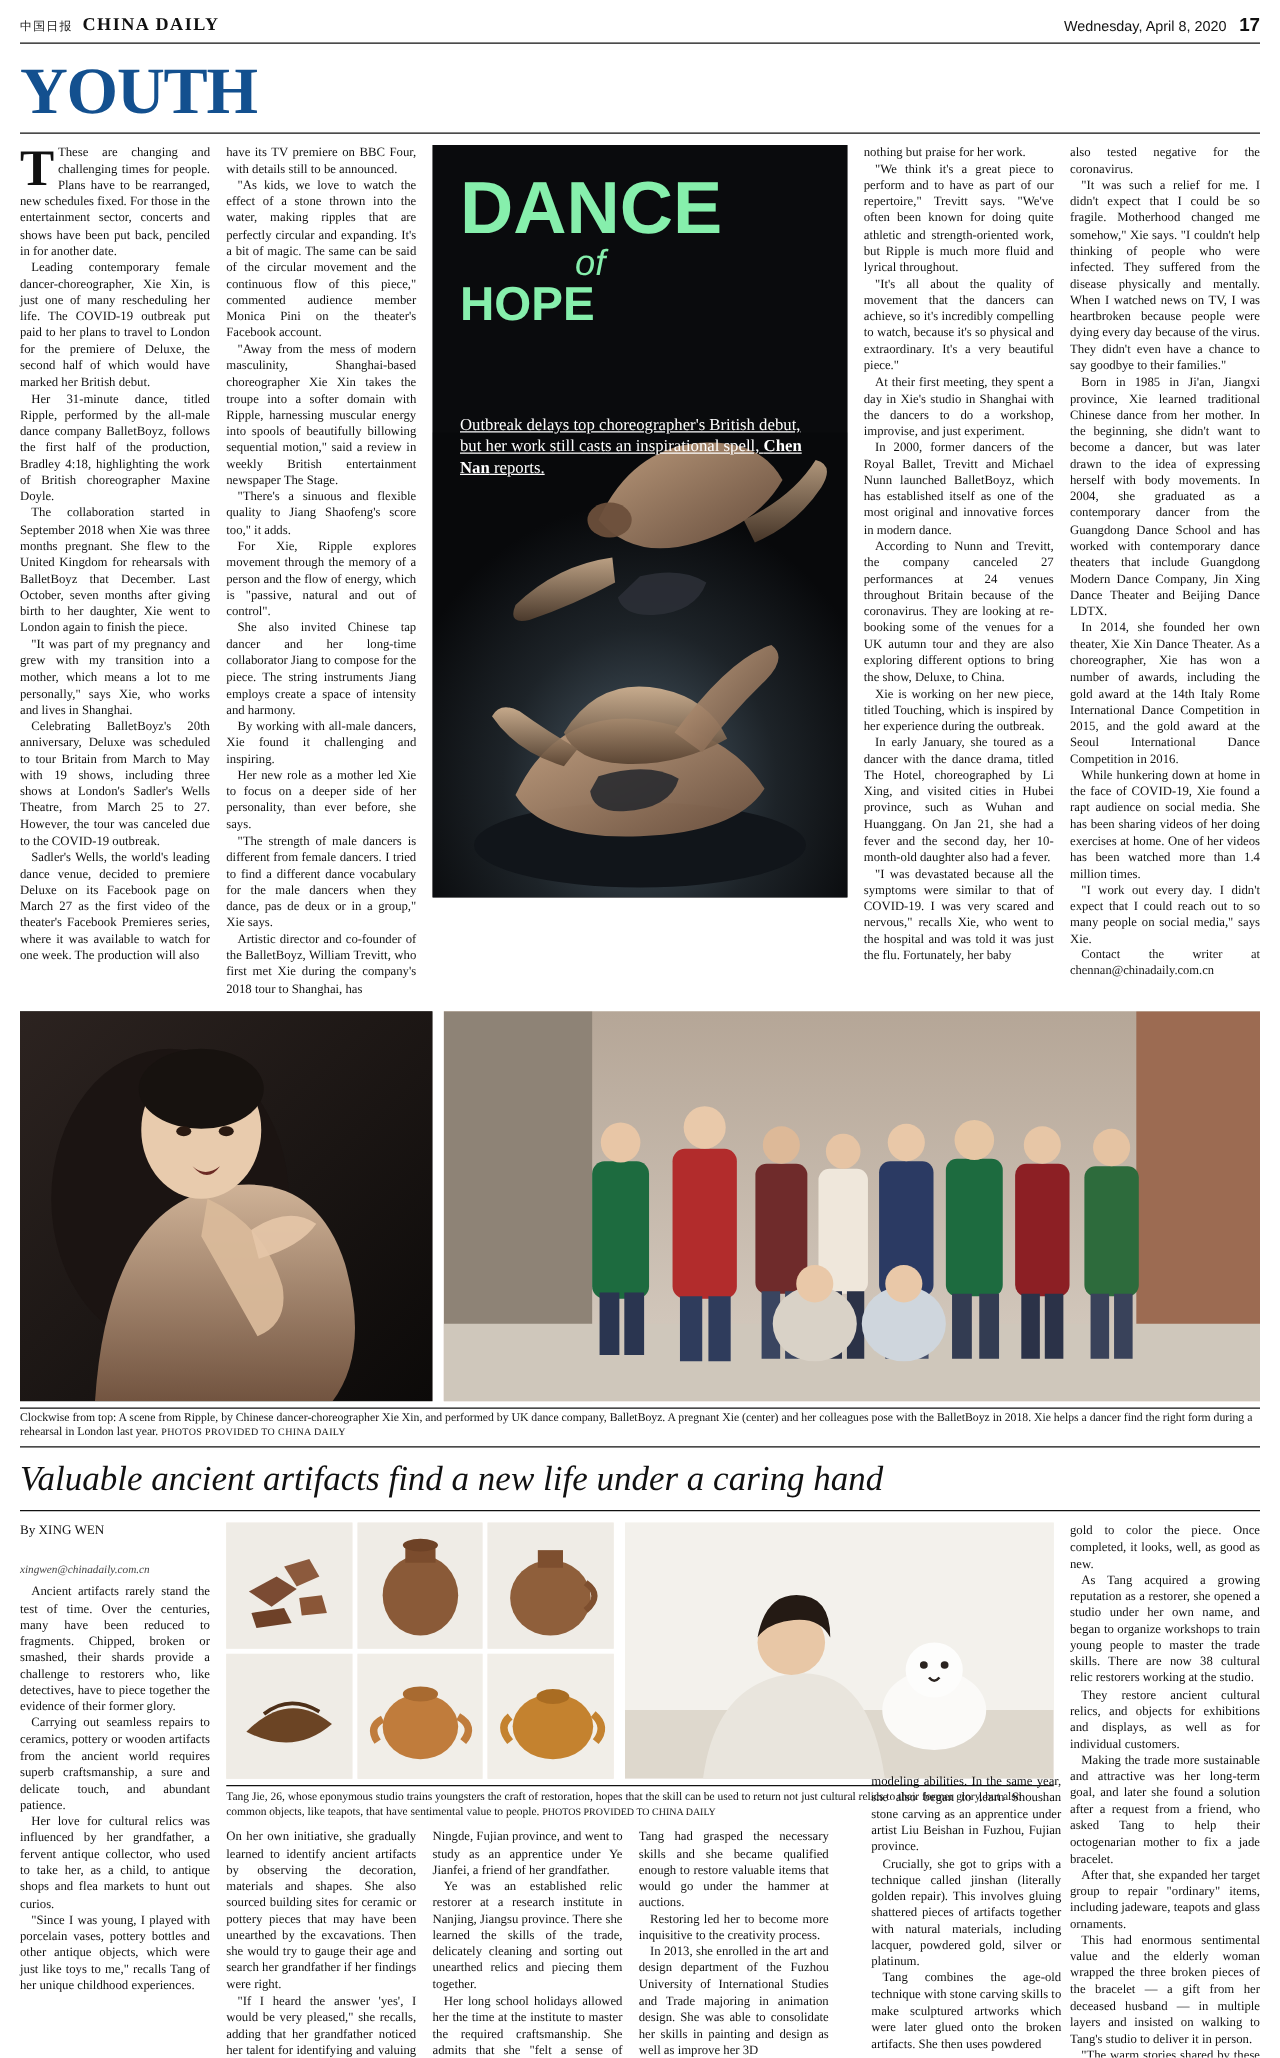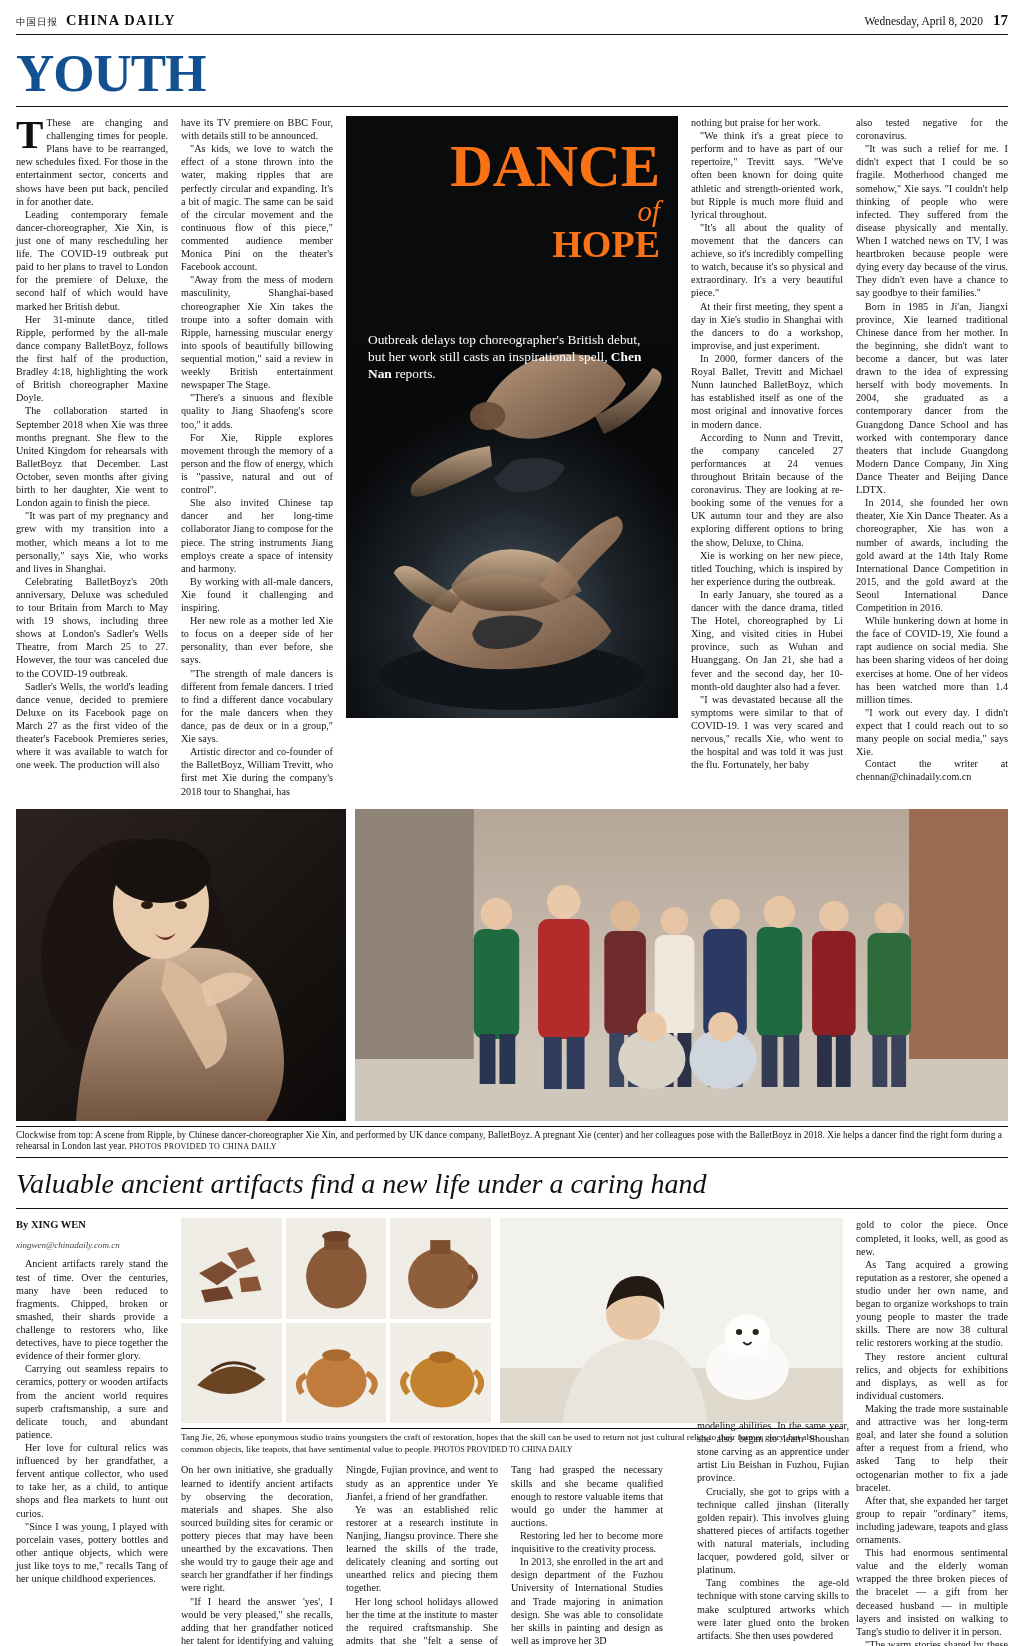--- a/index.html
+++ b/index.html
@@ -4,57 +4,57 @@
 <style>
   html,body{margin:0;padding:0;background:#ffffff;}
   body{width:1024px;height:1646px;font-family:"Liberation Serif",serif;color:#111;position:relative;overflow:hidden;}
   .page{width:1024px;height:1646px;position:relative;padding:0 16px;box-sizing:border-box;}
 
   
   .masthead{display:flex;align-items:center;justify-content:space-between;border-bottom:1.5px solid #111;padding:12px 0 5px 0;}
   .mast-left{display:flex;align-items:baseline;gap:8px;}
   .cn-chars{font-family:"DejaVu Sans",sans-serif;font-size:9.5px;letter-spacing:1px;color:#222;}
   .mast-title{font-family:"Liberation Serif",serif;font-weight:bold;font-size:14.5px;letter-spacing:1.2px;}
-  .mast-right{font-family:Liberation Serif, serif;font-size:11.5px;}
+  .mast-right{font-family:Liberation Sans, sans-serif;font-size:11.5px;}
   .mast-right .pageno{font-weight:bold;font-size:15px;margin-left:7px;}
 
   
   .section-title{font-family:"Liberation Serif",serif;font-weight:bold;font-size:53px;letter-spacing:-1px;color:#13508f;line-height:1;padding:12px 0 6px 0;border-bottom:1.3px solid #111;}
 
   
   .story{display:grid;grid-template-columns:152px 152px 1fr 152px 152px;column-gap:13px;padding-top:9px;}
   .col{font-size:10.2px;line-height:1.285;text-align:justify;}
   .col p{margin:0 0 0 0;text-indent:9px;}
   .col p.first{text-indent:0;}
   .dropcap{float:left;font-size:41px;line-height:33px;font-weight:bold;padding:2px 3px 0 0;font-family:"Liberation Serif",serif;}
 
   
   .hero{grid-column:3;}
   .hero-img{position:relative;width:100%;height:602px;background:#0b0b0d;overflow:hidden;}
-  .hero-title{position:absolute;left:22px;top:22px;right:18px;color:#f97316;font-family:Liberation Serif, serif;text-align:right;}
+  .hero-title{position:absolute;left:22px;top:22px;right:18px;color:#86efac;font-family:Liberation Sans, sans-serif;}
   .hero-title .l1{font-size:59px;font-weight:bold;letter-spacing:0px;line-height:.96;}
   .hero-title .l2{font-size:29px;font-style:italic;line-height:1;margin:2px 0 0 92px;}
   .hero-title .l3{font-size:38px;font-weight:bold;line-height:.96;}
-  .hero-deck{position:absolute;left:22px;right:20px;top:215px;color:#fff;font-size:13.4px;line-height:1.28;font-family:"Liberation Serif",serif;}
+  .hero-deck{position:absolute;left:22px;right:20px;top:215px;color:#fff;font-size:13.4px;line-height:1.28;font-family:"Liberation Serif",serif;text-decoration:underline;}
   .hero-deck b{font-weight:bold;}
 
   
   .photorow{display:grid;grid-template-columns:330px 1fr;column-gap:9px;margin-top:11px;}
   .ph{position:relative;overflow:hidden;}
   .ph-left{height:312px;background:#1a1412;}
   .ph-right{height:312px;background:#c9bdb0;}
   .caption{border-top:1px solid #111;border-bottom:1.3px solid #111;margin-top:5px;padding:3px 0 4px 0;font-size:9.4px;line-height:1.25;}
   .caption .credit{font-size:8px;letter-spacing:.3px;}
 
   
   .headline2{font-family:"Liberation Serif",serif;font-size:28px;line-height:1.08;padding:11px 0 9px 0;border-bottom:1.3px solid #111;font-style:italic;}
 
   
   .bottom{display:grid;grid-template-columns:152px 1fr 152px;column-gap:13px;padding-top:9px;}
-  .byline{font-size:10.5px;font-weight:bold;margin-bottom:8px;}
+  .byline{font-size:10.5px;font-weight:normal;margin-bottom:18px;}
   .byline-mail{font-size:9px;font-style:italic;color:#444;margin-bottom:6px;}
   .mid-photos{display:grid;grid-template-columns:310px 1fr;column-gap:9px;}
   .grid6{display:grid;grid-template-columns:1fr 1fr 1fr;grid-template-rows:1fr 1fr;gap:4px;height:205px;}
   .cellimg{background:#efeae2;position:relative;overflow:hidden;}
   .bigimg{height:205px;background:#f2efe9;position:relative;overflow:hidden;}
   .cap2{font-size:9.2px;line-height:1.25;margin-top:5px;border-top:1px solid #111;padding-top:3px;}
   .cap2 .credit{font-size:8px;}
   .botcols{display:grid;grid-template-columns:152px 152px 152px;column-gap:13px;margin-top:8px;}
 
   .contact{font-size:10px;margin-top:6px;}

